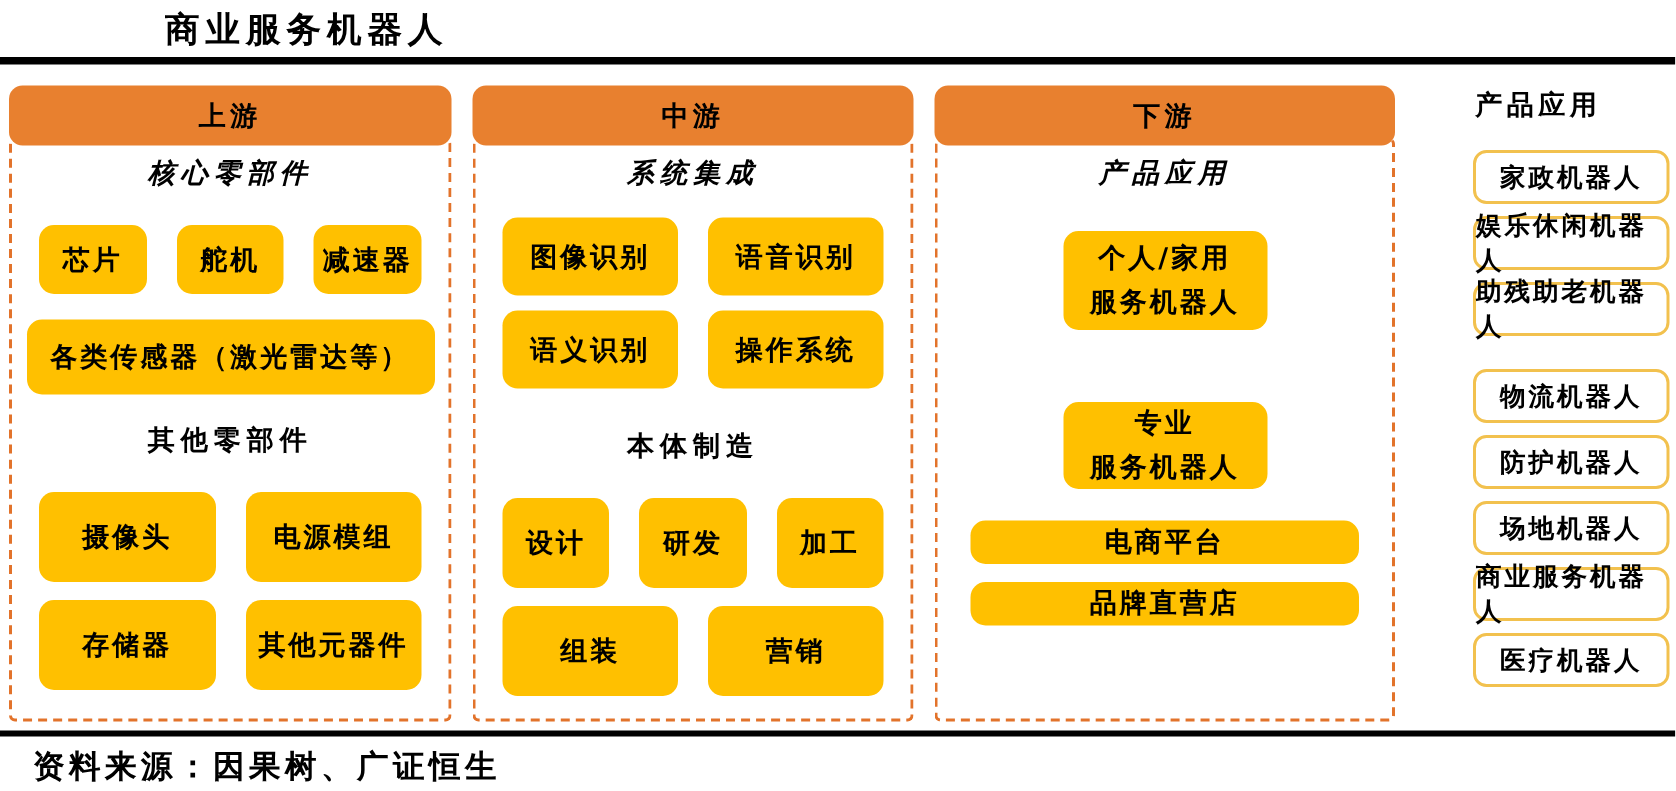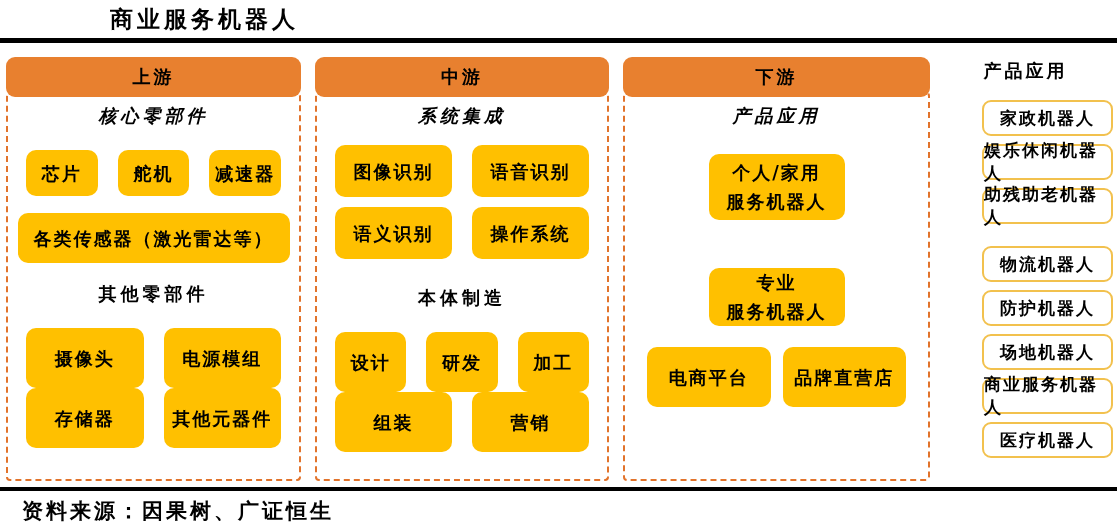--- a/index.html
+++ b/index.html
@@ -47,22 +47,22 @@
     background:var(--gold); border-radius:10px;
     display:flex; align-items:center; justify-content:center;
     font-size:18px; font-weight:bold; letter-spacing:2px;
     text-align:center; white-space:pre-line; line-height:29px;
   }
   .grow{flex:1 1 0;}
   .wbox{width:272px; align-self:center;}
   .bigbox{width:136px; align-self:center; padding:0 4px;}
   .h46{height:46px;} .h48{height:60px;} .h50{height:50px;} .h52{height:52px;}
   .h58{height:58px;} .h66{height:66px;}   .mt10{margin-top:10px;} .mt12{margin-top:24px;}
-  .mt14{margin-top:0;} .mt15{margin-top:15px;} .mt17{margin-top:17px;}
-  .mt20{margin-top:20px;} .mt21{margin-top:21px;} .mt23{margin-top:8px;font-style:italic;}
+  .mt14{margin-top:12px;} .mt15{margin-top:15px;} .mt17{margin-top:17px;}
+  .mt20{margin-top:20px;} .mt21{margin-top:21px;flex-direction:column;} .mt23{margin-top:8px;font-style:italic;}
   .mt25{margin-top:25px;} .mt48{margin-top:48px;}
   .apps{
     position:absolute; left:938px; top:57px; width:175px;
     display:flex; flex-direction:column;
   }
   .apps-header{
     text-align:center; font-size:18px; font-weight:bold;
     letter-spacing:3px; line-height:28px;
   }
   .app-box{

